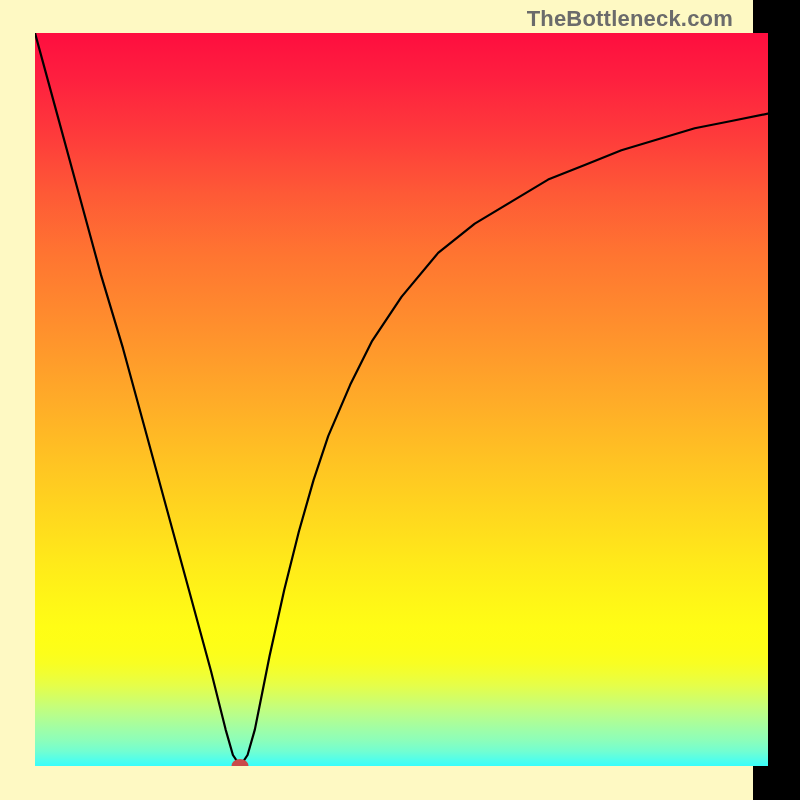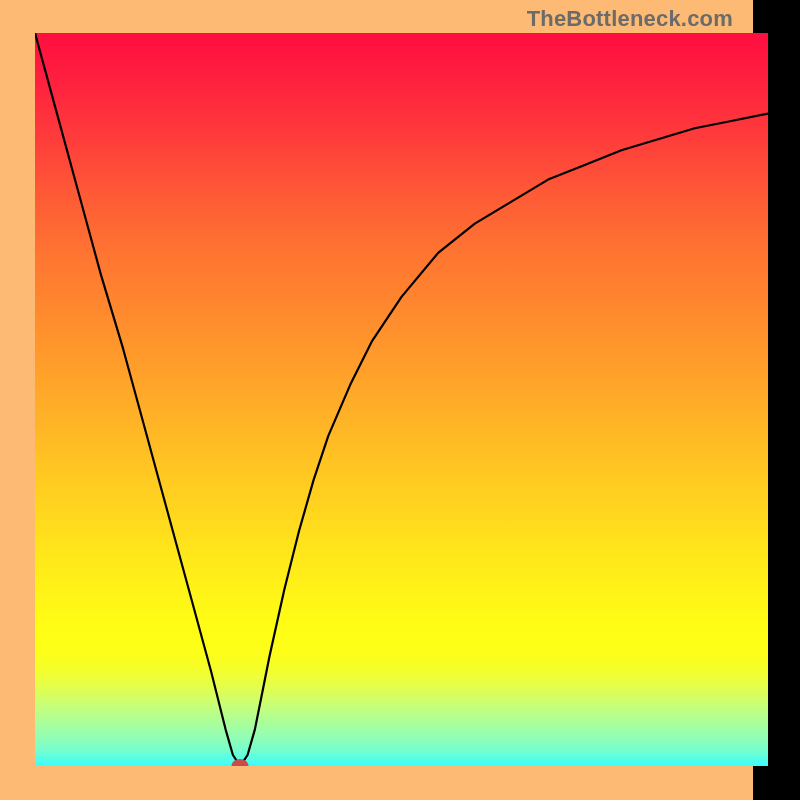--- a/index.html
+++ b/index.html
@@ -7,21 +7,21 @@
     padding: 0;
     width: 800px;
     height: 800px;
     background: #000000;
     overflow: hidden;
   }
   .container {
     position: relative;
     width: 753px;
     height: 800px;
-    background: #fdba74;
+    background: #fef9c3;
   }
   .watermark {
     position: absolute;
     top: 6px;
     right: 20px;
     font-family: Arial, Helvetica, sans-serif;
     font-size: 22px;
     font-weight: bold;
     color: #6b6b6b;
     letter-spacing: 0.2px;

